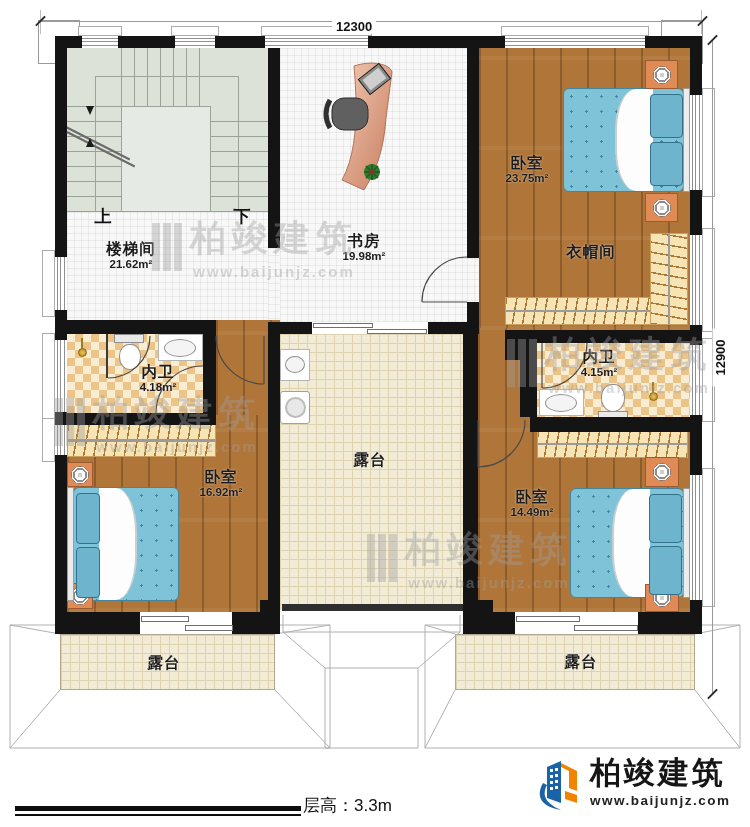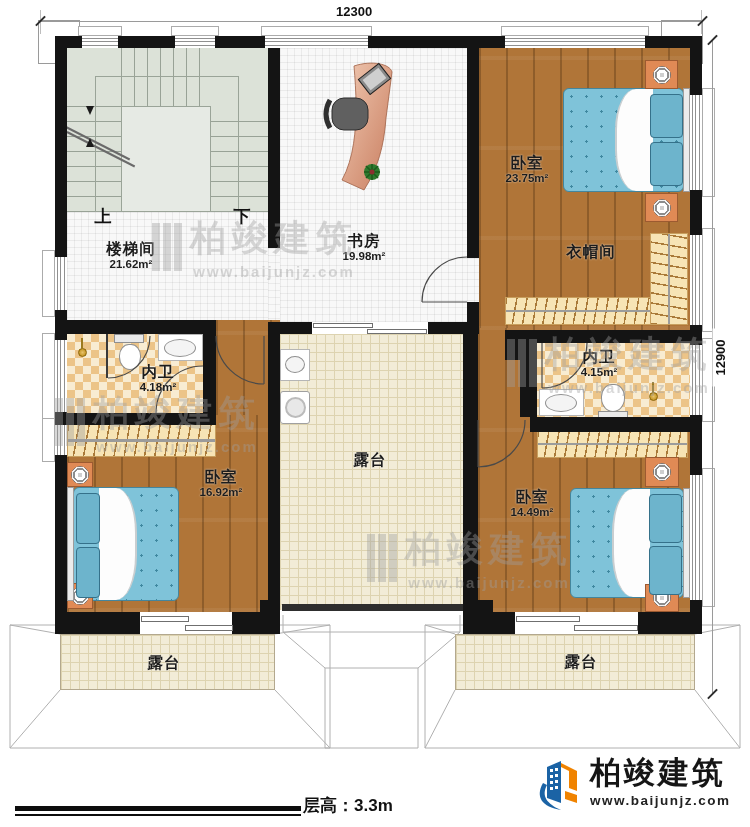--- a/index.html
+++ b/index.html
@@ -67,21 +67,21 @@
   
   #roofs{position:absolute;left:0;top:590px;z-index:10;}
   #doors{position:absolute;left:0;top:0;z-index:50;pointer-events:none;}
   #desk{position:absolute;left:318px;top:58px;z-index:30;}
   
   .tb-title{position:absolute;left:18px;top:748px;font-size:47px;font-weight:900;color:#0d0d0d;letter-spacing:1px;z-index:90;line-height:1.1;}
   .tb-scale{position:absolute;left:224px;top:757px;font-size:39px;font-weight:400;color:#0d0d0d;z-index:90;}
   .tb-line1{position:absolute;left:15px;top:806px;width:286px;height:5px;background:#0d0d0d;z-index:90;}
   .tb-line2{position:absolute;left:15px;top:814px;width:286px;height:2px;background:#0d0d0d;z-index:90;}
   .tb-area{position:absolute;left:301px;top:764px;font-size:17px;font-weight:bold;color:#111;z-index:90;}
-  .tb-h{position:absolute;left:303px;top:794px;font-size:17px;font-weight:bold;color:#111;z-index:90;}
+  .tb-h{position:absolute;left:303px;top:794px;font-size:17px;font-weight:normal;color:#111;z-index:90;}
   .logo{position:absolute;left:534px;top:757px;display:flex;align-items:flex-start;gap:8px;z-index:90;}
   .logo-name{font-size:31px;font-weight:900;color:#151515;letter-spacing:3px;line-height:1;}
   .logo-url{font-size:13.5px;font-weight:bold;color:#222;letter-spacing:1.5px;margin-top:5px;}
 </style>
 </head>
 <body>
 
 <div id="stage">
 
   <svg id="roofs" width="750" height="170" viewBox="0 0 750 170" fill="none" stroke="#b0b0b0" stroke-width="1">
@@ -314,21 +314,21 @@
   </svg>
 
   <div class="stairlbl" style="left:103px;top:216px;">上</div>
   <div class="stairlbl" style="left:242px;top:216px;">下</div>
 
   <div class="dimline" style="left:40px;top:21px;width:662px;height:1px;"></div>
   <div class="tick" style="left:34px;top:20px;"></div>
   <div class="tick" style="left:696px;top:20px;"></div>
   <div class="ext" style="left:40px;top:10px;width:1px;height:24px;"></div>
   <div class="ext" style="left:701px;top:10px;width:1px;height:24px;"></div>
-  <div class="dimtxt" style="left:332px;top:4px;text-align:center;">12300</div>
+  <div class="dimtxt" style="left:332px;top:19px;text-align:center;">12300</div>
   <div class="dimline" style="left:712px;top:40px;width:1px;height:654px;"></div>
   <div class="tick" style="left:706px;top:39px;"></div>
   <div class="tick" style="left:706px;top:693px;"></div>
   <div class="dimtxt" id="dim-right-txt" style="left:691px;top:350px;">12900</div>
 
   <div class="tb-line1"></div>
   <div class="tb-line2"></div>
   <div class="tb-h"><span>层高：</span><span>3.3m</span></div>
 
   <div class="logo">

